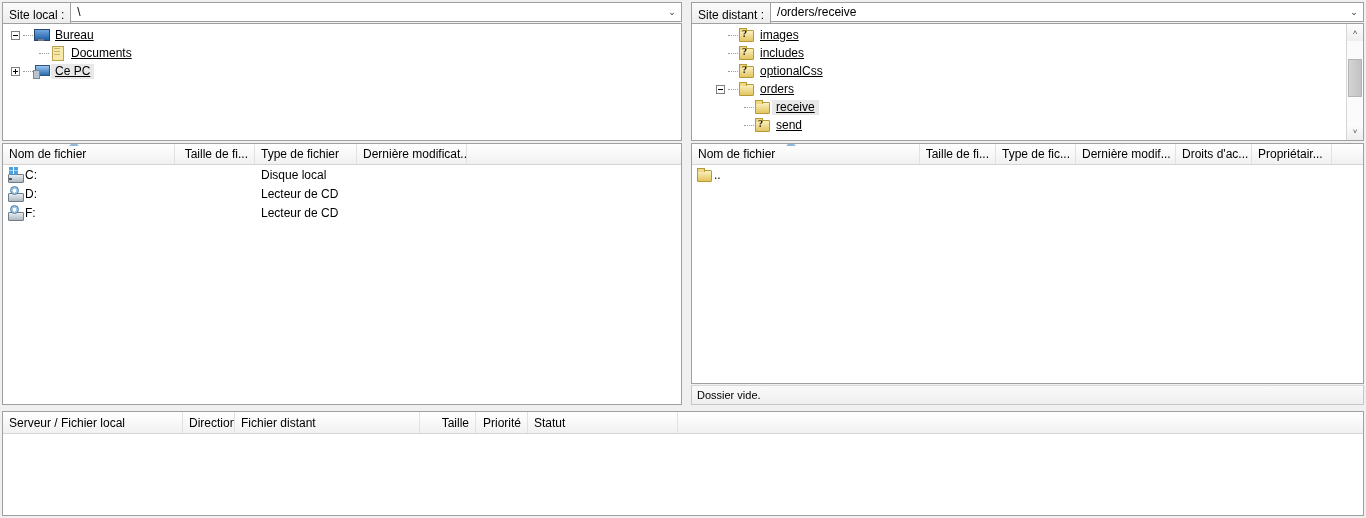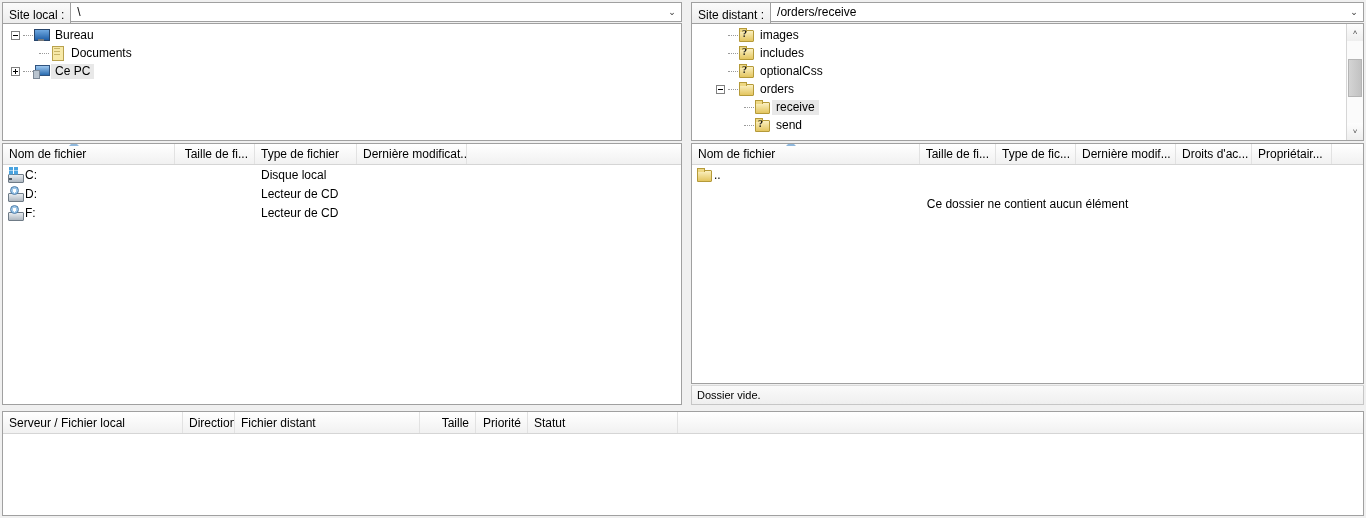--- a/index.html
+++ b/index.html
@@ -51,21 +51,21 @@
   
   .treebox {
     margin: 0 2px;
     height: 118px;
     background: #ffffff;
     border: 1px solid #a0a0a0;
     position: relative;
     overflow: hidden;
     display: flex;
   }
-  .treebody { flex: 1; overflow: hidden; padding-top: 2px; position: relative; }
+  .treebody { flex: 1; overflow: hidden; padding-top: 2px; position: relative; text-decoration: underline; }
 
   .trow {
     height: 18px; display: flex; align-items: center;
     white-space: nowrap; font-size: 12px; position: relative;
   }
   .trow .lbl { padding: 0 4px; line-height: 15px; }
   .trow.sel .lbl { background: #e8e8e8; }
 
   .expander {
     width: 9px; height: 9px; border: 1px solid #808080; background: #fff;
@@ -436,21 +436,20 @@
             </div>
             <div class="lhcell" style="width: 76px;">
               <span>Droits d'ac...</span>
             </div>
             <div class="lhcell" style="width: 80px;">
               <span>Propriétair...</span>
             </div>
             <div class="lhcell" style="flex: 1 1 0%; border-right: none;"></div>
           </div>
         <div class="lrows" id="remote-rows">
-          <div class="empty-msg">Ce dossier ne contient aucun élément</div>
         <div class="lrow">
               <div class="lcell icon0" style="width: 228px;">
                 <span class="ico ico-folder"></span>
                 <span>..</span>
               </div>
               <div class="lcell" style="width: 76px;">
                 <span></span>
               </div>
               <div class="lcell" style="width: 80px;">
                 <span></span>

